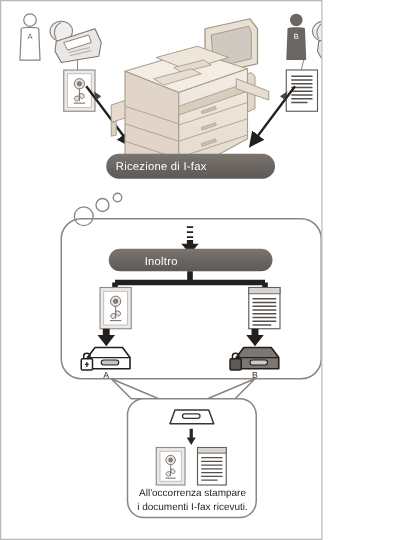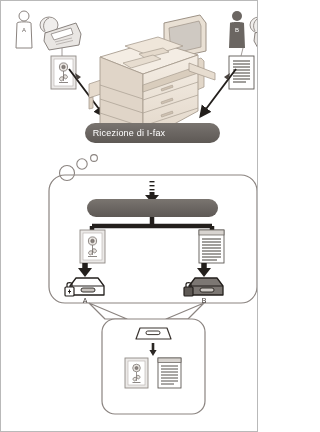--- a/index.html
+++ b/index.html
@@ -318,23 +318,26 @@
         <line x1="160" y1="374" x2="177" y2="374"></line>
         <line x1="160" y1="377" x2="177" y2="377"></line>
         <line x1="160" y1="380" x2="177" y2="380"></line>
         <line x1="160" y1="383" x2="173" y2="383"></line>
       </g>
     </g>
   </svg>
 
   <div class="lbl" id="banner-recv-label">Ricezione di I-fax</div>
 
+  <div class="lbl" id="banner-fwd-label">Inoltro</div>
 
   <div class="mini" id="person-a-letter">A</div>
 
   <div class="mini" id="person-b-letter">B</div>
 
   <div class="mini" id="tag-a">A</div>
 
   <div class="mini" id="tag-b">B</div>
 
+  <div class="caption">All'occorrenza stampare
+i documenti I-fax ricevuti.</div>
 
 </div>
 
 </body></html>

